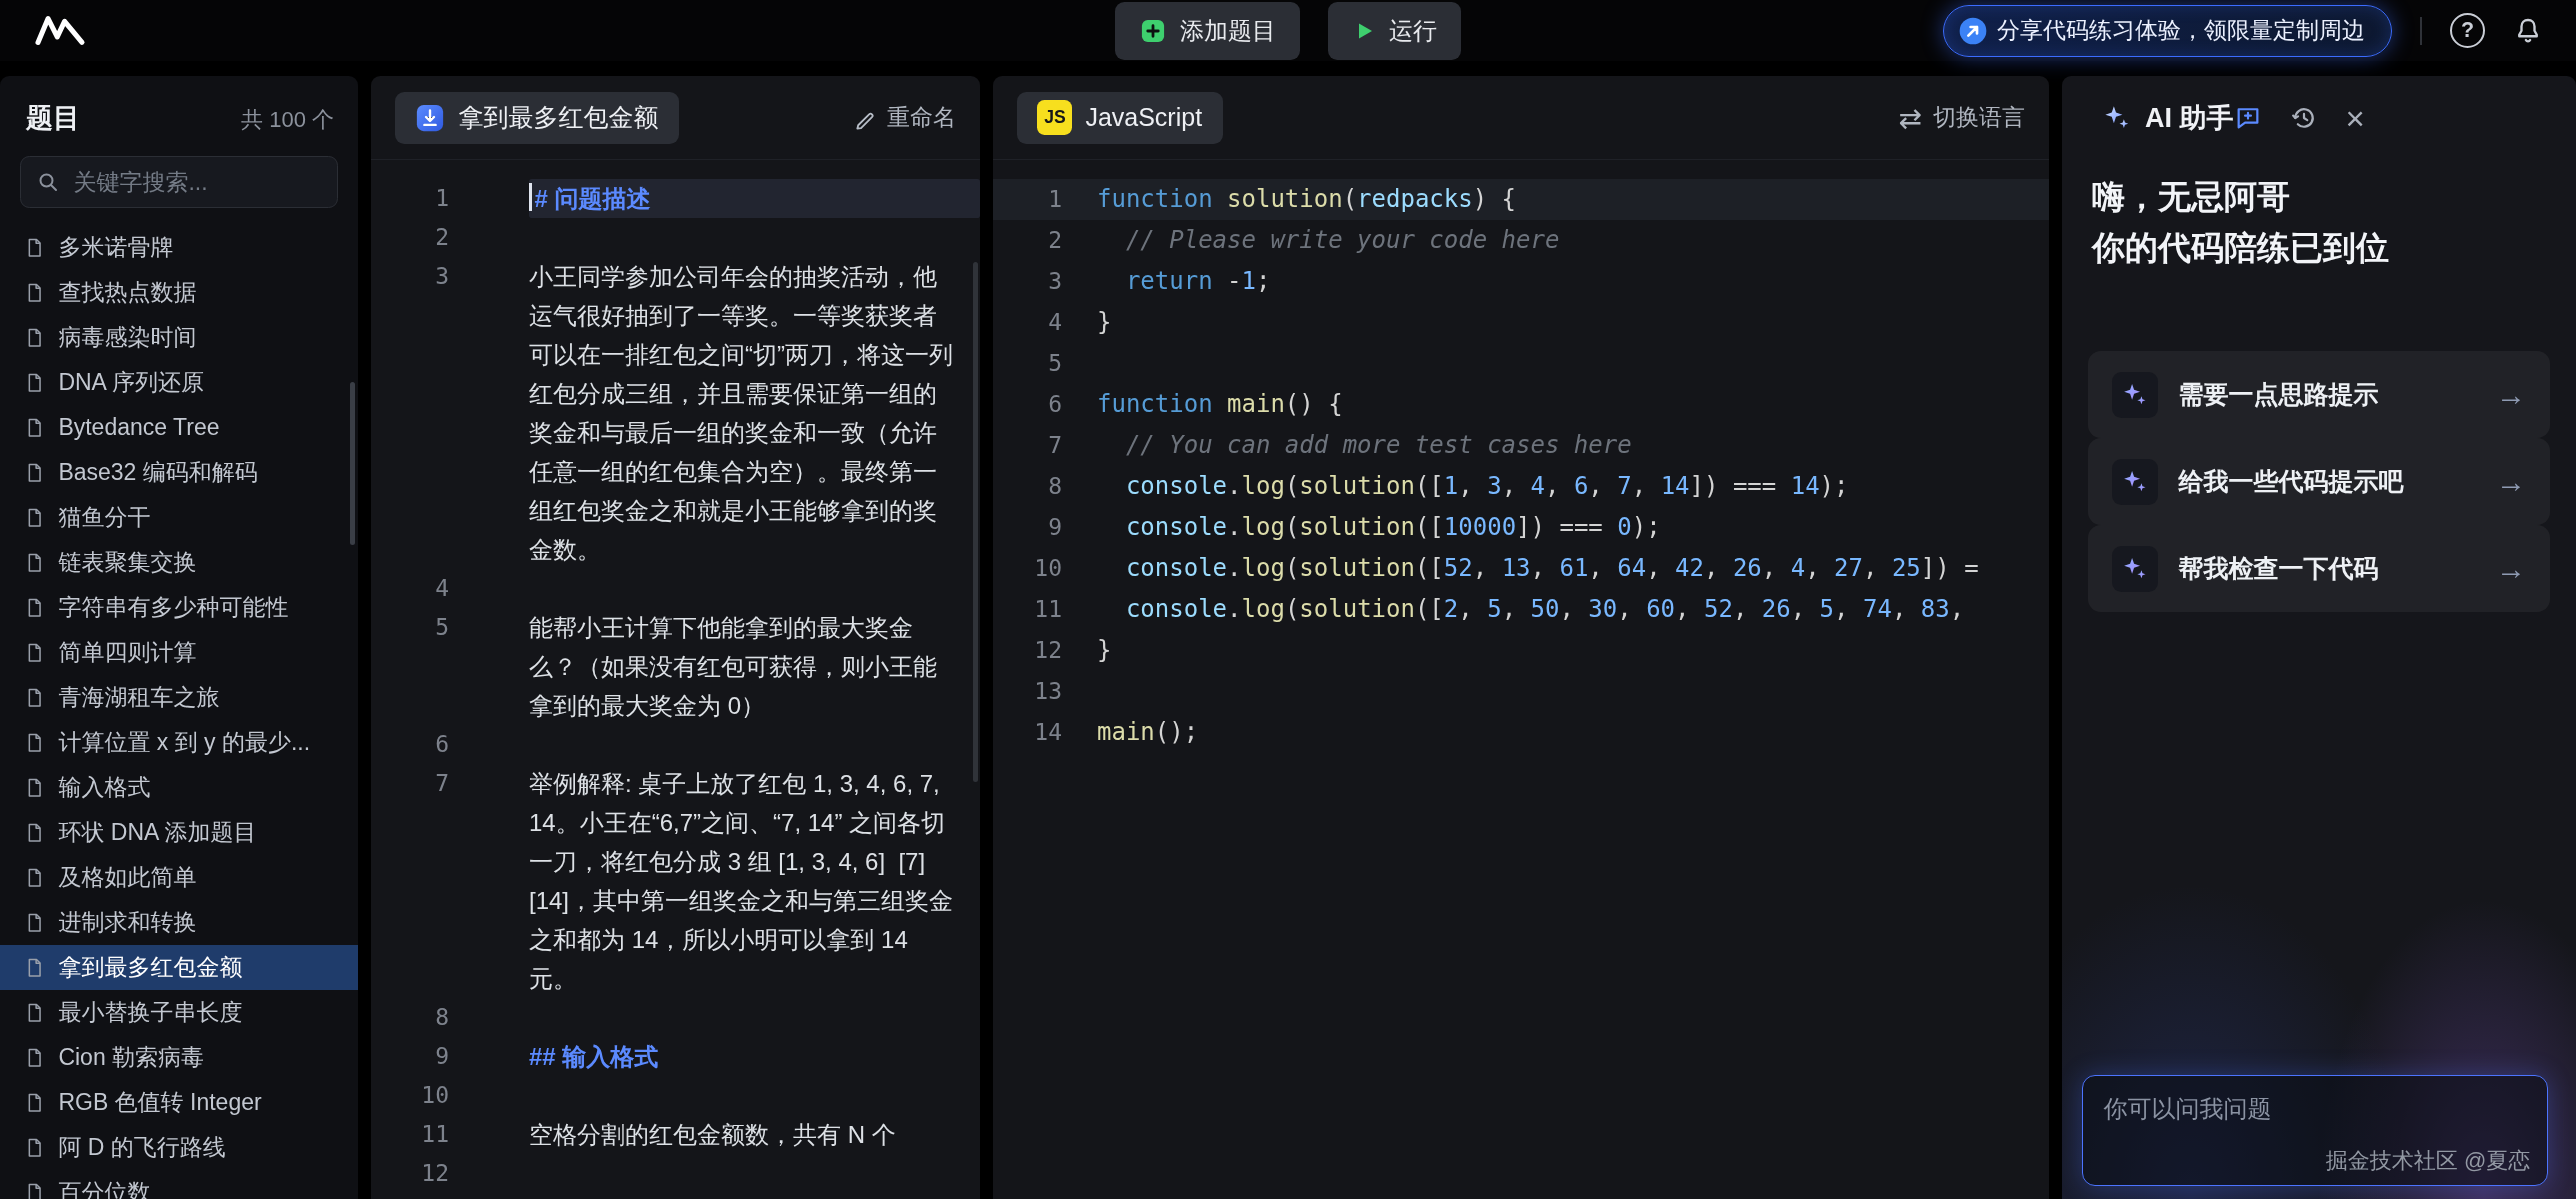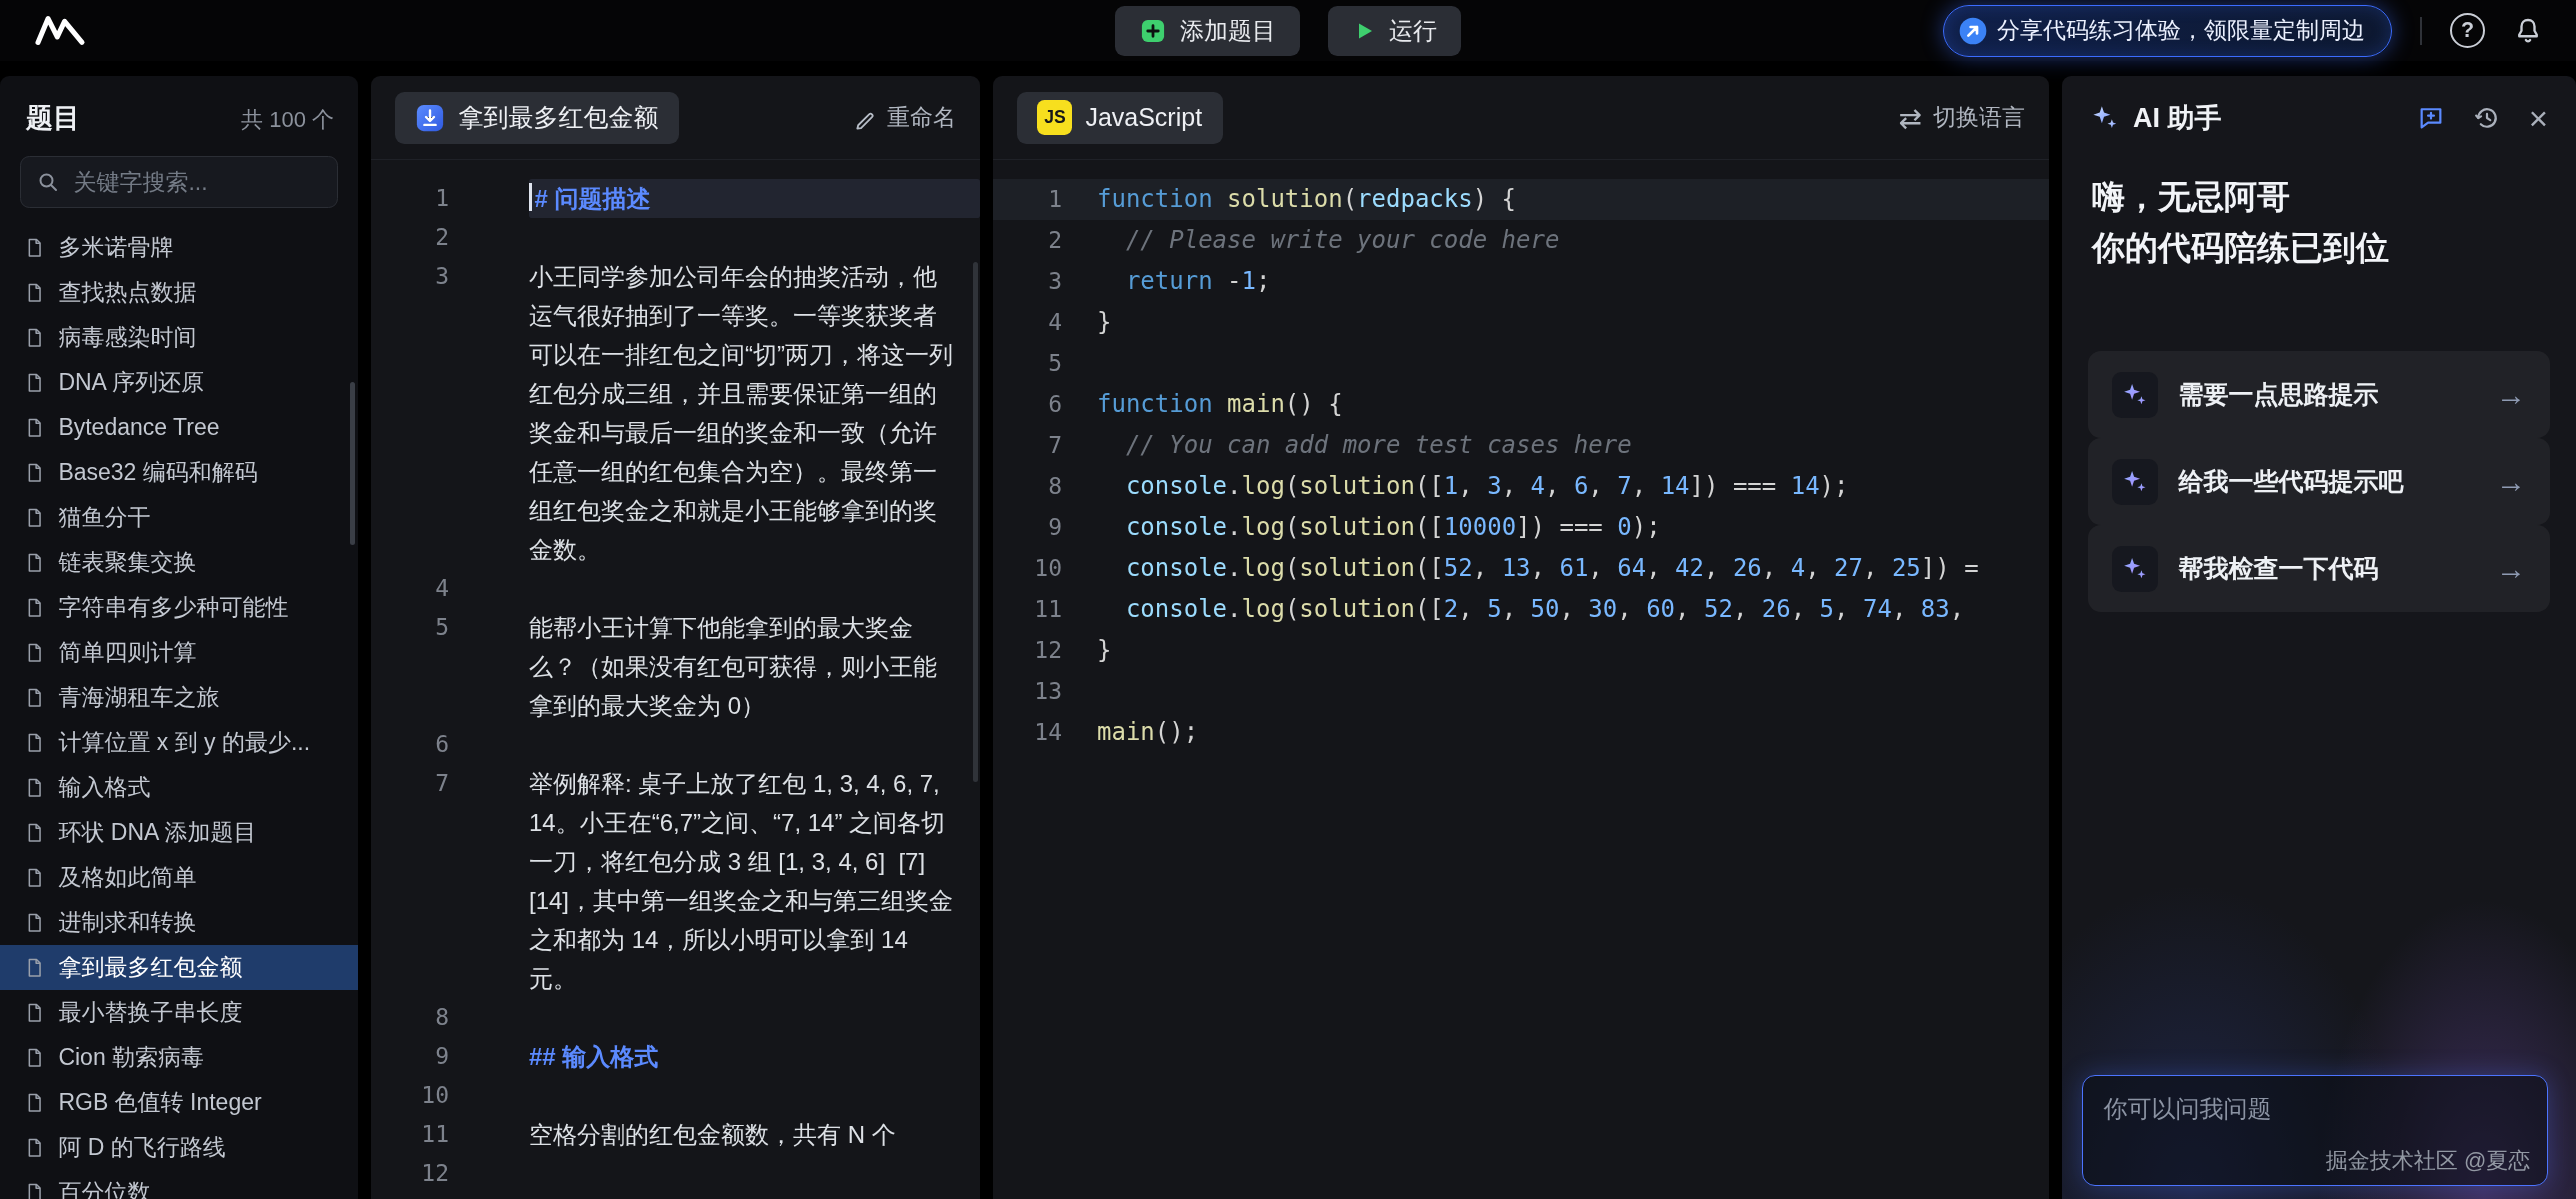--- a/index.html
+++ b/index.html
@@ -4,21 +4,21 @@
 <style>
   * { box-sizing: border-box; }
   html,body { margin:0; padding:0; width:2576px; height:1200px; background:#000; overflow:hidden;
     font-family:"Liberation Sans","DejaVu Sans",sans-serif; }
 
   
   .topbar { height:61px; display:flex; align-items:center; padding:0 33px; position:relative; background:#050506; }
   .logo { display:flex; align-items:center; cursor:pointer; }
   .topbar-center { position:absolute; left:50%; transform:translateX(-50%); display:flex; gap:28px; }
   .tb-btn { display:flex; align-items:center; gap:13px; background:#2b2e35; border:none; border-radius:9.3px;
-    height:50px; padding:0 24px; color:#e8eaee; font-size:24px; font-family:inherit; cursor:pointer; }
+    height:58px; padding:0 24px; color:#e8eaee; font-size:24px; font-family:inherit; cursor:pointer; }
   .topbar-right { margin-left:auto; display:flex; align-items:center; gap:28px; }
   .banner { display:flex; align-items:center; gap:8px; height:52px; border-radius:26px; padding:0 26px 0 13px;
     border:1.9px solid #3b6cff; background:linear-gradient(90deg,#10204a,#0d1830);
     box-shadow:0 0 22px rgba(59,108,255,.45), inset 0 0 16.7px rgba(59,108,255,.22);
     color:#ecf1ff; font-size:23px; cursor:pointer; white-space:nowrap; }
   .tb-divider { width:1.9px; height:28px; background:#2f3238; }
   .help-circle { width:35px; height:35px; border:2.3px solid #c9cdd5; border-radius:50%;
     display:flex; align-items:center; justify-content:center; font-size:21.4px; font-weight:700; color:#c9cdd5; cursor:pointer; }
   .icon-btn { display:flex; align-items:center; cursor:pointer; }
 
@@ -79,21 +79,21 @@
   .tok-param { color:#9cdcfe; }
   .tok-num { color:#79b8ff; }
   .tok-comment { color:#6d737c; font-style:italic; }
 
   
   .ai-panel { width:514px; flex-shrink:0;
     background:
       radial-gradient(46% 38% at 82% 100%, rgba(124,86,196,.40), rgba(0,0,0,0) 70%),
       radial-gradient(60% 40% at 25% 100%, rgba(58,82,190,.28), rgba(0,0,0,0) 70%),
       #15161b; }
-  .ai-head { height:84px; display:flex; align-items:center; justify-content:space-between; padding:0 28px; }
+  .ai-head { height:84px; display:flex; align-items:center; justify-content:flex-start; padding:0 40px; }
   .ai-title-wrap { display:flex; align-items:center; gap:13px; font-size:27px; font-weight:700; color:#f0f2f6; }
   .ai-head-icons { display:flex; align-items:center; gap:28px; }
   .close-x { font-size:33px; color:#aab0bb; line-height:1; cursor:pointer; }
   .greeting { padding:11px 30px 0; font-size:33px; font-weight:700; color:#f2f4f8; line-height:51px; }
   .cards { padding:78px 26px 0; display:flex; flex-direction:column; }
   .card { height:87px; background:rgba(255,255,255,.055); border-radius:13px; display:flex; align-items:center;
     gap:20.4px; padding:0 24px; cursor:pointer; }
   .card-badge { width:46px; height:46px; background:#16181f; border-radius:9.3px; display:flex; align-items:center; justify-content:center; flex-shrink:0; }
   .card-label { font-size:25px; font-weight:600; color:#eef1f5; }
   .card-arrow { margin-left:auto; font-size:30px; color:#8f9bb3; }

